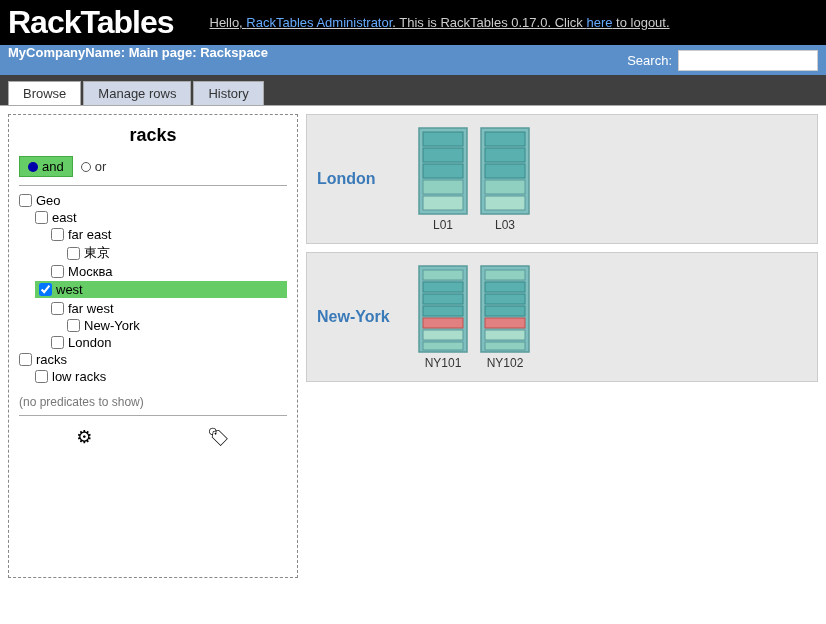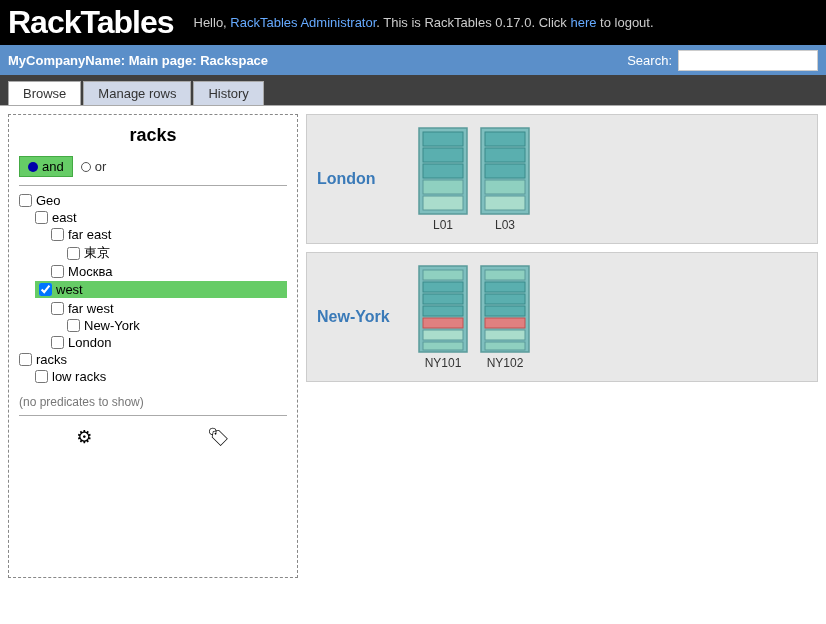--- a/index.html
+++ b/index.html
@@ -11,36 +11,36 @@
       color: #fff;
       display: flex;
       align-items: center;
       padding: 4px 8px;
       min-height: 44px;
     }
     #logo-text {
       font-size: 32px;
       font-weight: bold;
       color: #fff;
-      margin-right: 20px;
+      margin-right: 36px;
       letter-spacing: -1px;
     }
     #header-info {
       flex: 1;
       color: #ccc;
       font-size: 13px;
+      text-decoration: underline;
     }
     #header-info a { color: #6af; }
 
     
     #navbar {
       background: #5b8fc9;
       color: #fff;
       display: flex;
-      align-items: center;
       padding: 0 8px;
       height: 30px;
       justify-content: space-between;
     }
     #breadcrumb { color: #fff; font-size: 13px; font-weight: bold; }
     #search-area { display: flex; align-items: center; gap: 6px; }
     #search-label { color: #fff; font-size: 13px; }
     #search-input {
       border: 1px solid #ccc;
       padding: 2px 4px;

